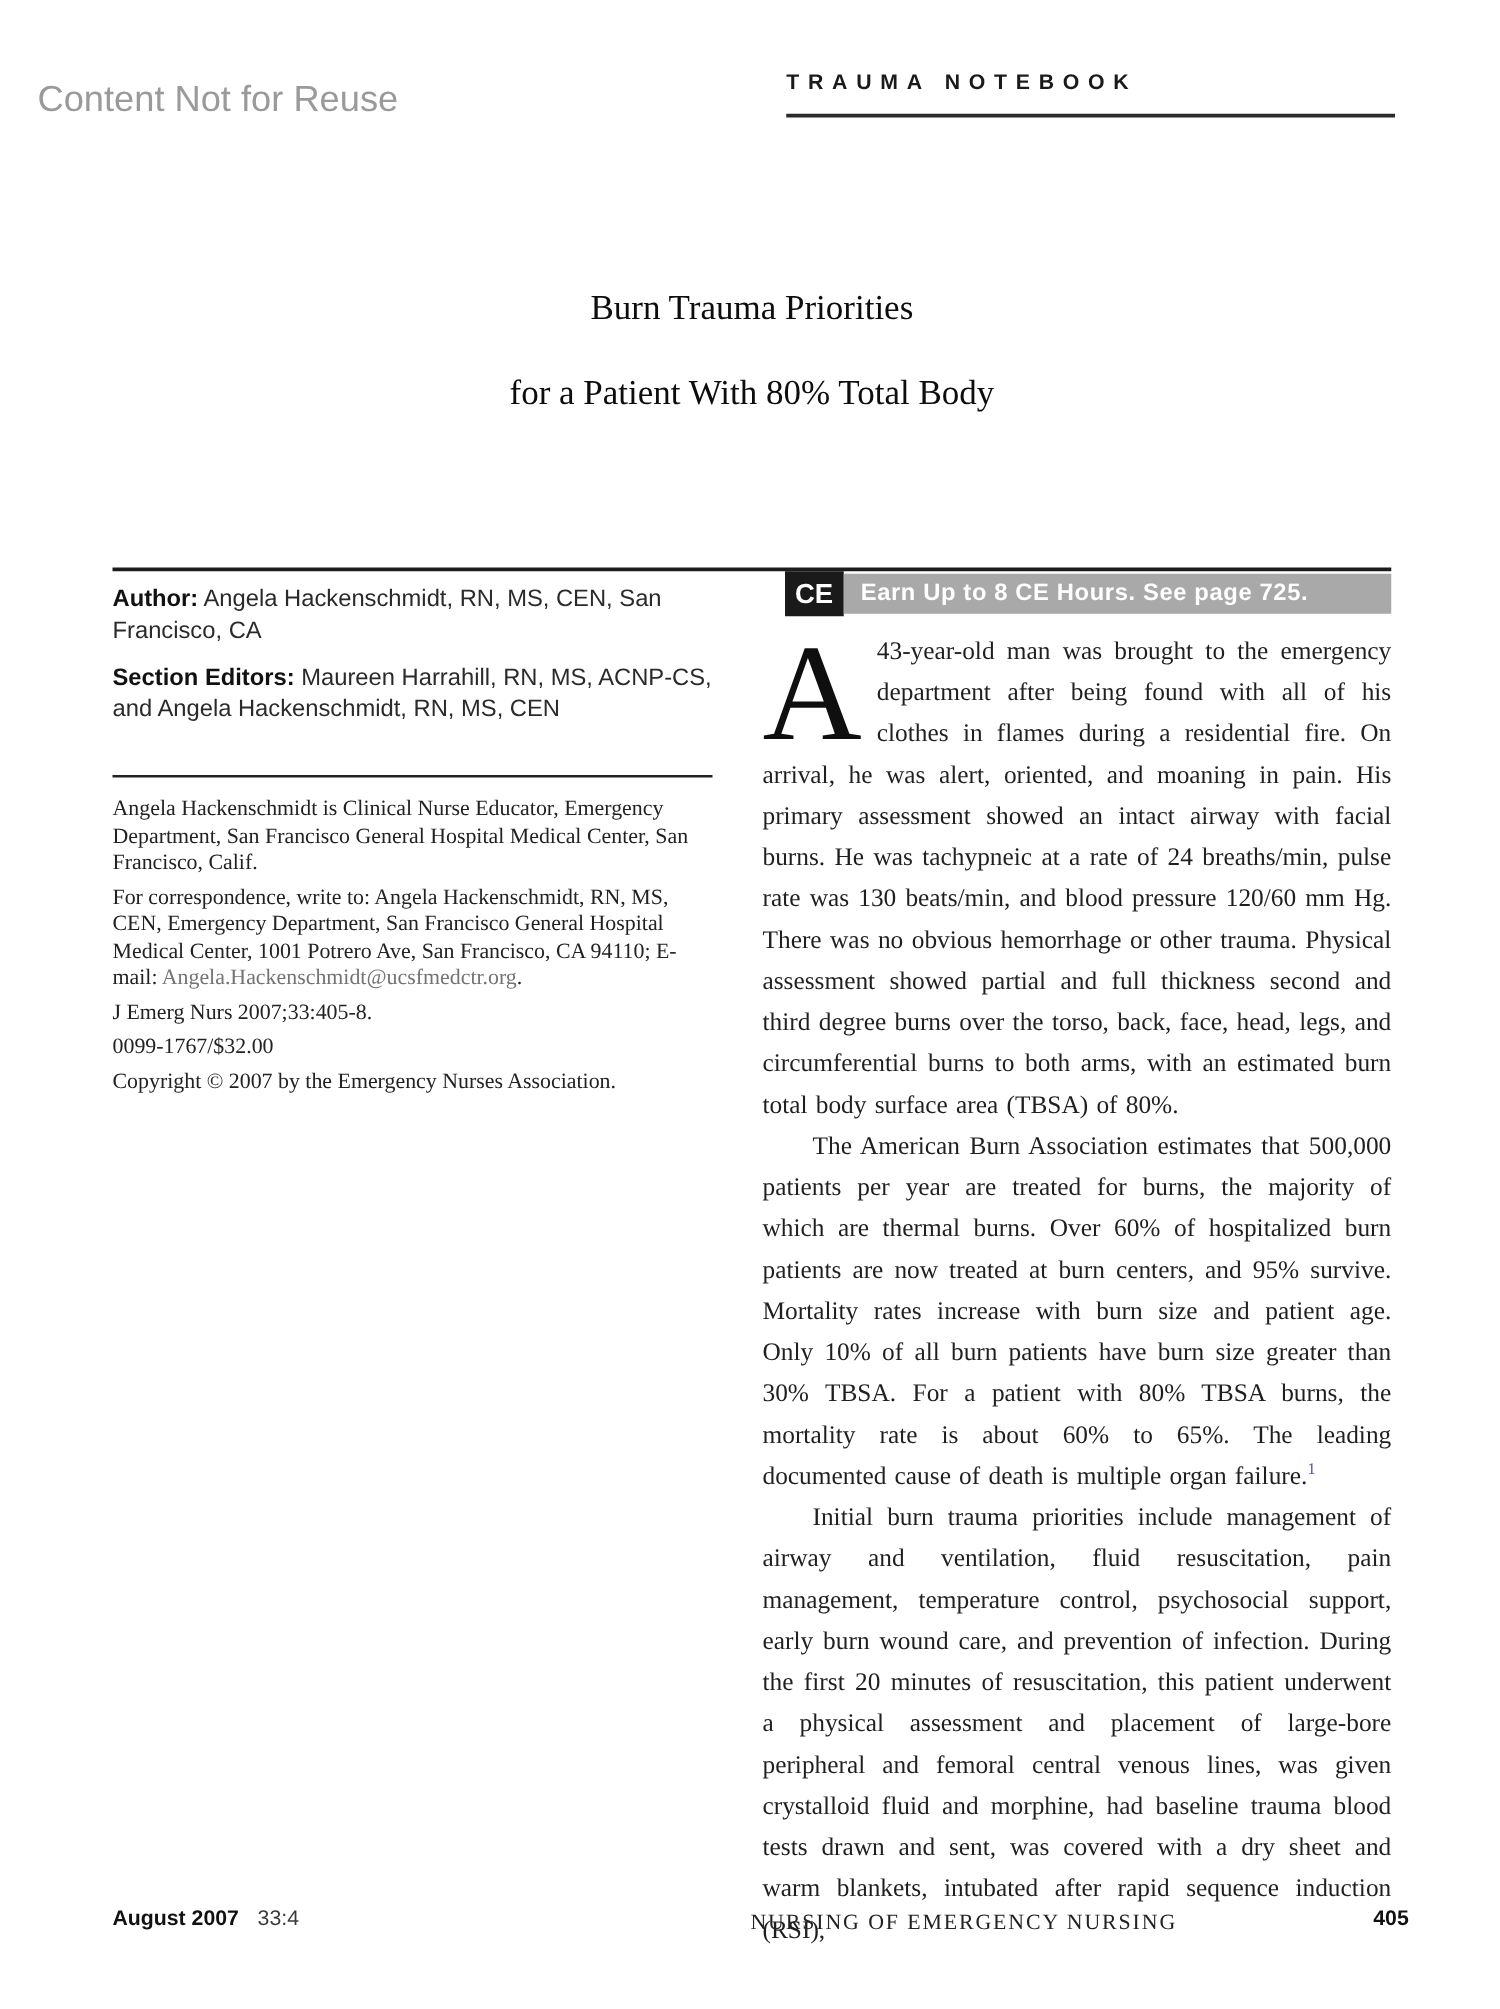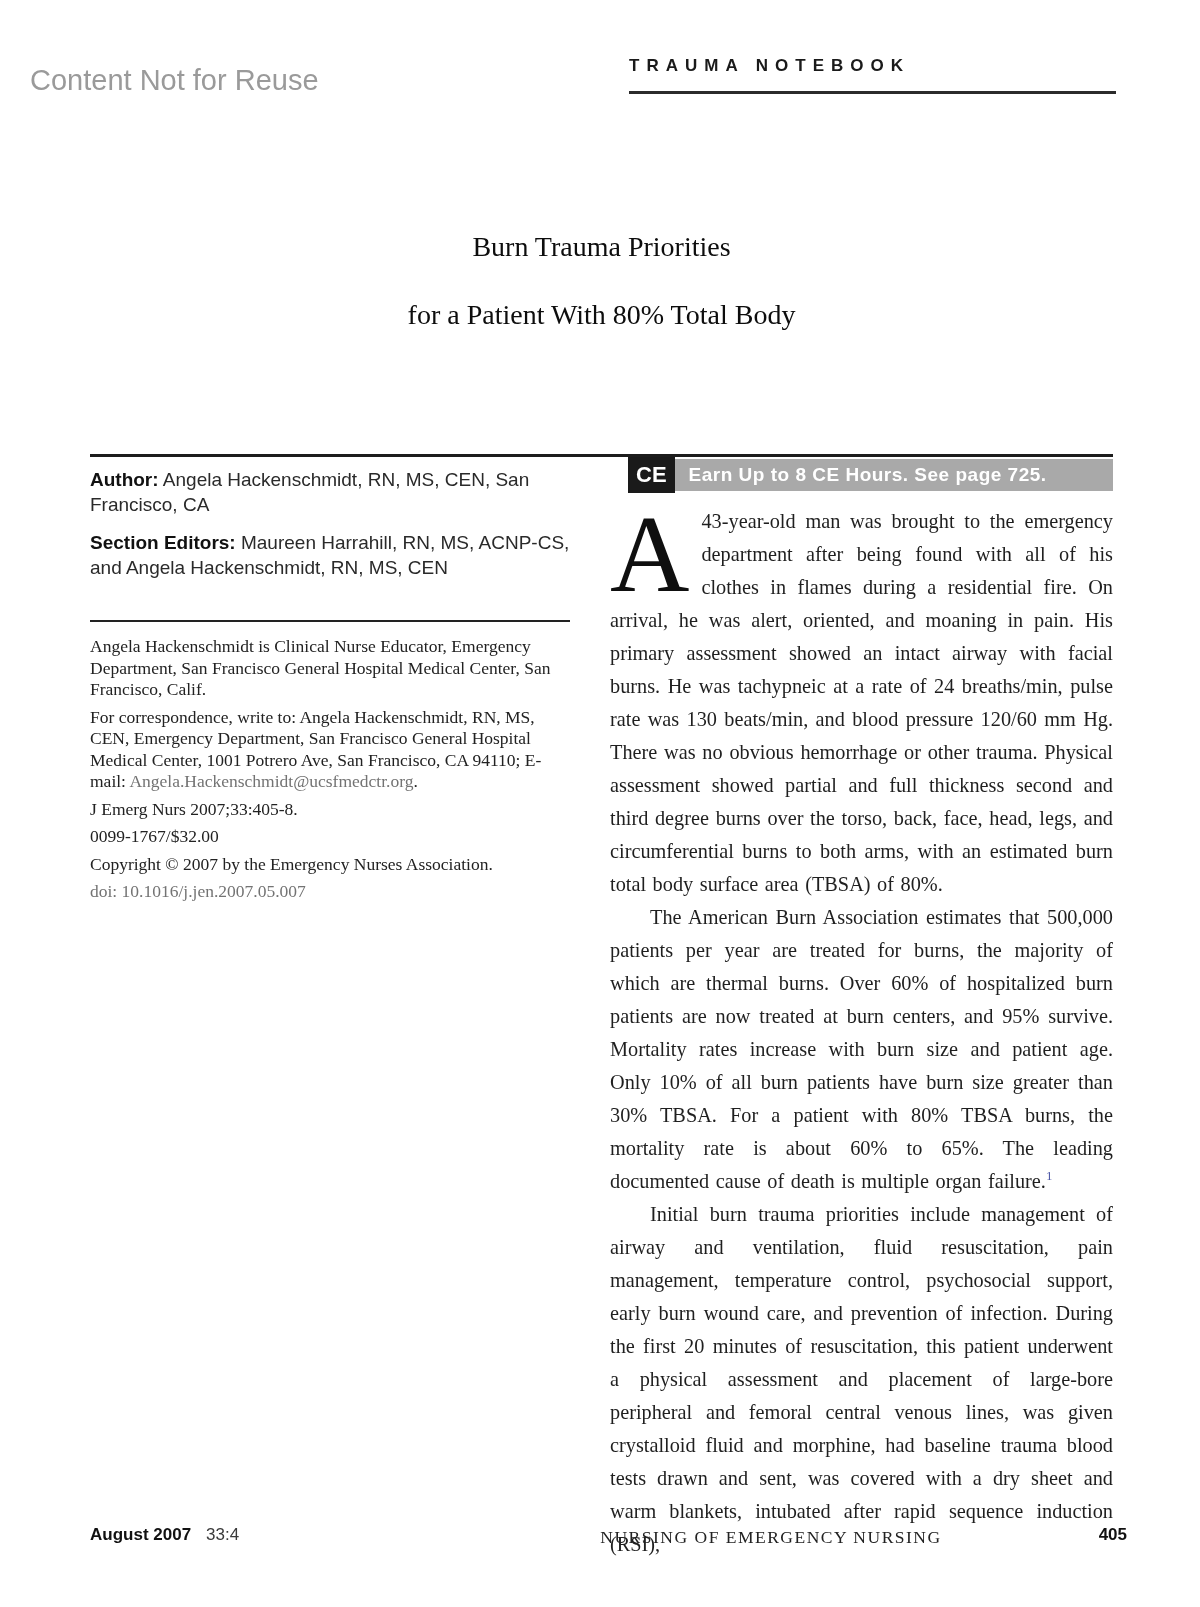--- a/index.html
+++ b/index.html
@@ -122,21 +122,20 @@
   <div class="aff-rule"></div>
 
   <div class="aff">
     <p>Angela Hackenschmidt is Clinical Nurse Educator, Emergency Department, San Francisco General Hospital Medical Center, San Francisco, Calif.</p>
     <p>
       <span>For correspondence, write to: Angela Hackenschmidt, RN, MS, CEN, Emergency Department, San Francisco General Hospital Medical Center, 1001 Potrero Ave, San Francisco, CA 94110; E-mail: </span><span class="link">Angela.Hackenschmidt@ucsfmedctr.org</span><span>.</span>
     </p>
     <p>J Emerg Nurs 2007;33:405-8.</p>
     <p>0099-1767/$32.00</p>
     <p>Copyright © 2007 by the Emergency Nurses Association.</p>
-    <p class="link">doi: 10.1016/j.jen.2007.05.007</p>
   </div>
 </div>
 
 <div class="right-col">
   <div class="ce-banner">
     <span class="ce-badge">CE</span>
     <span class="ce-text">Earn Up to 8 CE Hours. See page 725.</span>
   </div>
 
   <div class="article">

